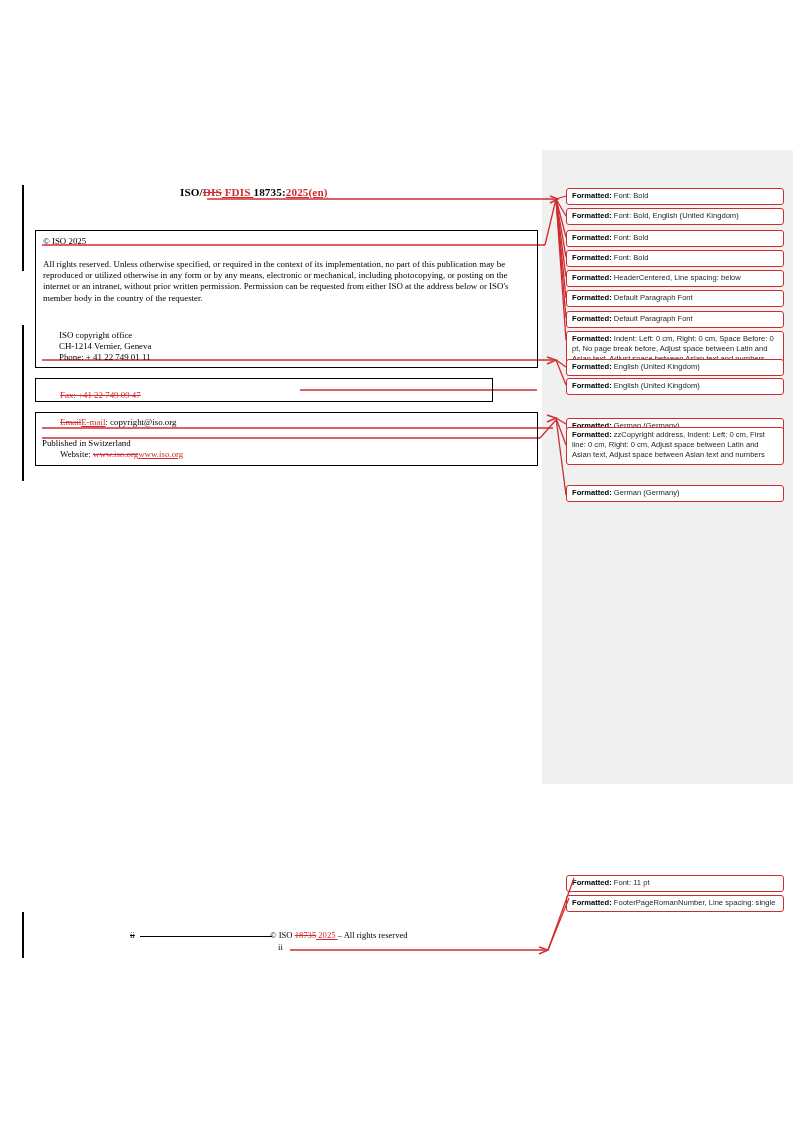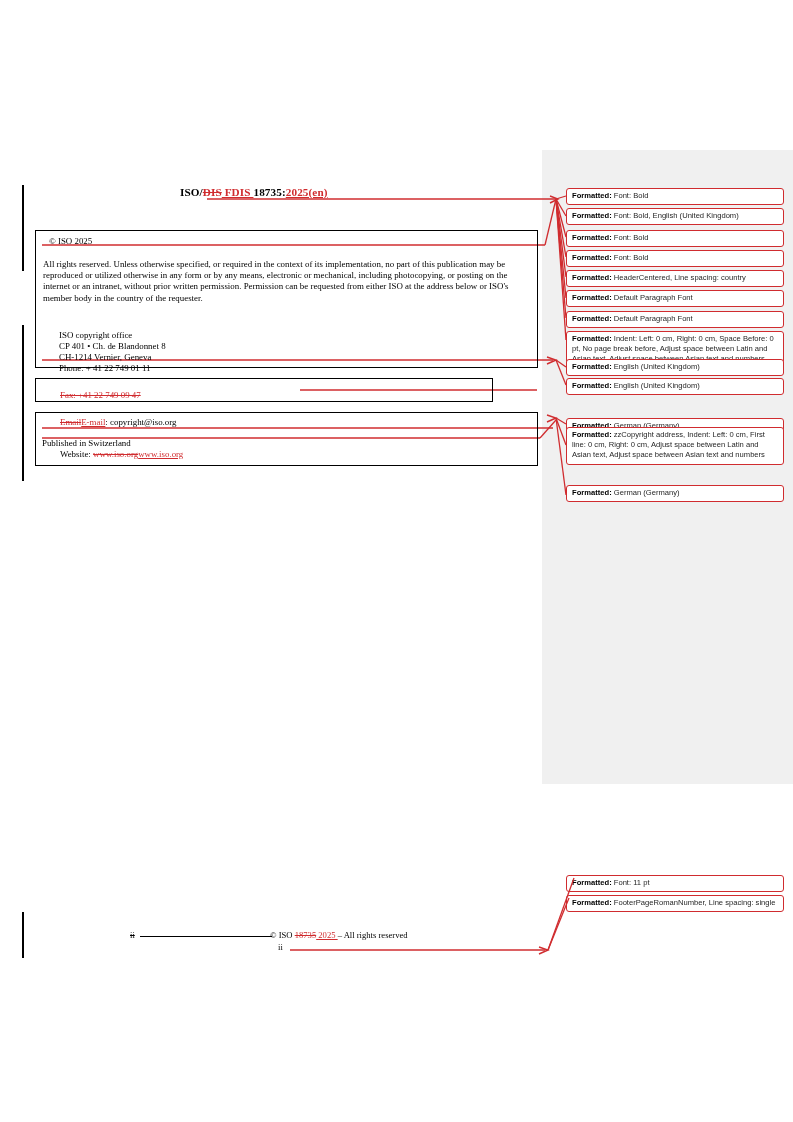--- a/index.html
+++ b/index.html
@@ -97,21 +97,20 @@
     color: #d02c2f;
     text-decoration: line-through;
   }
   #doc-title .keep { color: #000; }
 
   
   .copy-line {
     font-size: 8.9px;
     line-height: 11.8px;
     font-family: "Liberation Serif", serif;
-    margin-left: 6px;
   }
   .para {
     font-size: 8.9px;
     line-height: 11.3px;
     text-align: left;
   }
   .addr {
     font-size: 8.9px;
     line-height: 11.0px;
   }
@@ -151,21 +150,21 @@
 </head>
 <body>
 
 <div id="page">
 
   <div id="markup-area">
       <div class="balloon" style="top: 38px;"><b>Formatted:</b><span> Font: Bold</span></div>
       <div class="balloon" style="top: 58px;"><b>Formatted:</b><span> Font: Bold, English (United Kingdom)</span></div>
       <div class="balloon" style="top: 80px;"><b>Formatted:</b><span> Font: Bold</span></div>
       <div class="balloon" style="top: 100px;"><b>Formatted:</b><span> Font: Bold</span></div>
-      <div class="balloon" style="top: 120px;"><b>Formatted:</b><span> HeaderCentered, Line spacing:  country</span></div>
+      <div class="balloon" style="top: 120px;"><b>Formatted:</b><span> HeaderCentered, Line spacing:  below</span></div>
       <div class="balloon" style="top: 140px;"><b>Formatted:</b><span> Default Paragraph Font</span></div>
       <div class="balloon" style="top: 161px;"><b>Formatted:</b><span> Default Paragraph Font</span></div>
       <div class="balloon" style="top: 181px;"><b>Formatted:</b><span> Indent: Left:  0 cm, Right:  0 cm, Space Before:  0 pt, No page break before, Adjust space between Latin and Asian text, Adjust space between Asian text and numbers</span></div>
       <div class="balloon" style="top: 209px;"><b>Formatted:</b><span> English (United Kingdom)</span></div>
       <div class="balloon" style="top: 228px;"><b>Formatted:</b><span> English (United Kingdom)</span></div>
       <div class="balloon" style="top: 268px;"><b>Formatted:</b><span> German (Germany)</span></div>
       <div class="balloon" style="top: 277px;"><b>Formatted:</b><span> zzCopyright address, Indent: Left:  0 cm, First line:  0 cm, Right:  0 cm, Adjust space between Latin and Asian text, Adjust space between Asian text and numbers</span></div>
       <div class="balloon" style="top: 335px;"><b>Formatted:</b><span> German (Germany)</span></div>
       <div class="balloon" style="top: 725px;"><b>Formatted:</b><span> Font: 11 pt</span></div>
       <div class="balloon" style="top: 745px;"><b>Formatted:</b><span> FooterPageRomanNumber, Line spacing:  single</span></div>
@@ -220,21 +219,20 @@
   <div id="doc-title">
     <span class="keep">ISO/</span><span class="del">DIS</span><span class="ins"> FDIS </span><span class="keep">18735:</span><span class="ins">2025(en)</span>
   </div>
 
   <div class="doc-box" style="left:35px; top:230px; width:503px; height:138px;">
     <div style="padding:5px 8px 0 7px;">
       <div class="copy-line">© ISO 2025</div>
       <div class="para" style="margin-top:11px;">All rights reserved. Unless otherwise specified, or required in the context of its implementation, no part of this publication may be reproduced or utilized otherwise in any form or by any means, electronic or mechanical, including photocopying, or posting on the internet or an intranet, without prior written permission. Permission can be requested from either ISO at the address below or ISO's member body in the country of the requester.</div>
       <div style="margin-top:26px; padding-left:16px;">
         <div class="addr">ISO copyright office</div>
-        <div class="addr">CP 401 • Ch. de Blandonnet 8</div>
         <div class="addr">CH-1214 Vernier, Geneva</div>
         <div class="addr">Phone: + 41 22 749 01 11</div>
       </div>
     </div>
   </div>
 
   <div class="doc-box" style="left:35px; top:378px; width:458px; height:24px;">
     <div style="padding:5px 8px 0 24px;">
       <span class="del addr">Fax: +41 22 749 09 47</span>
     </div>

